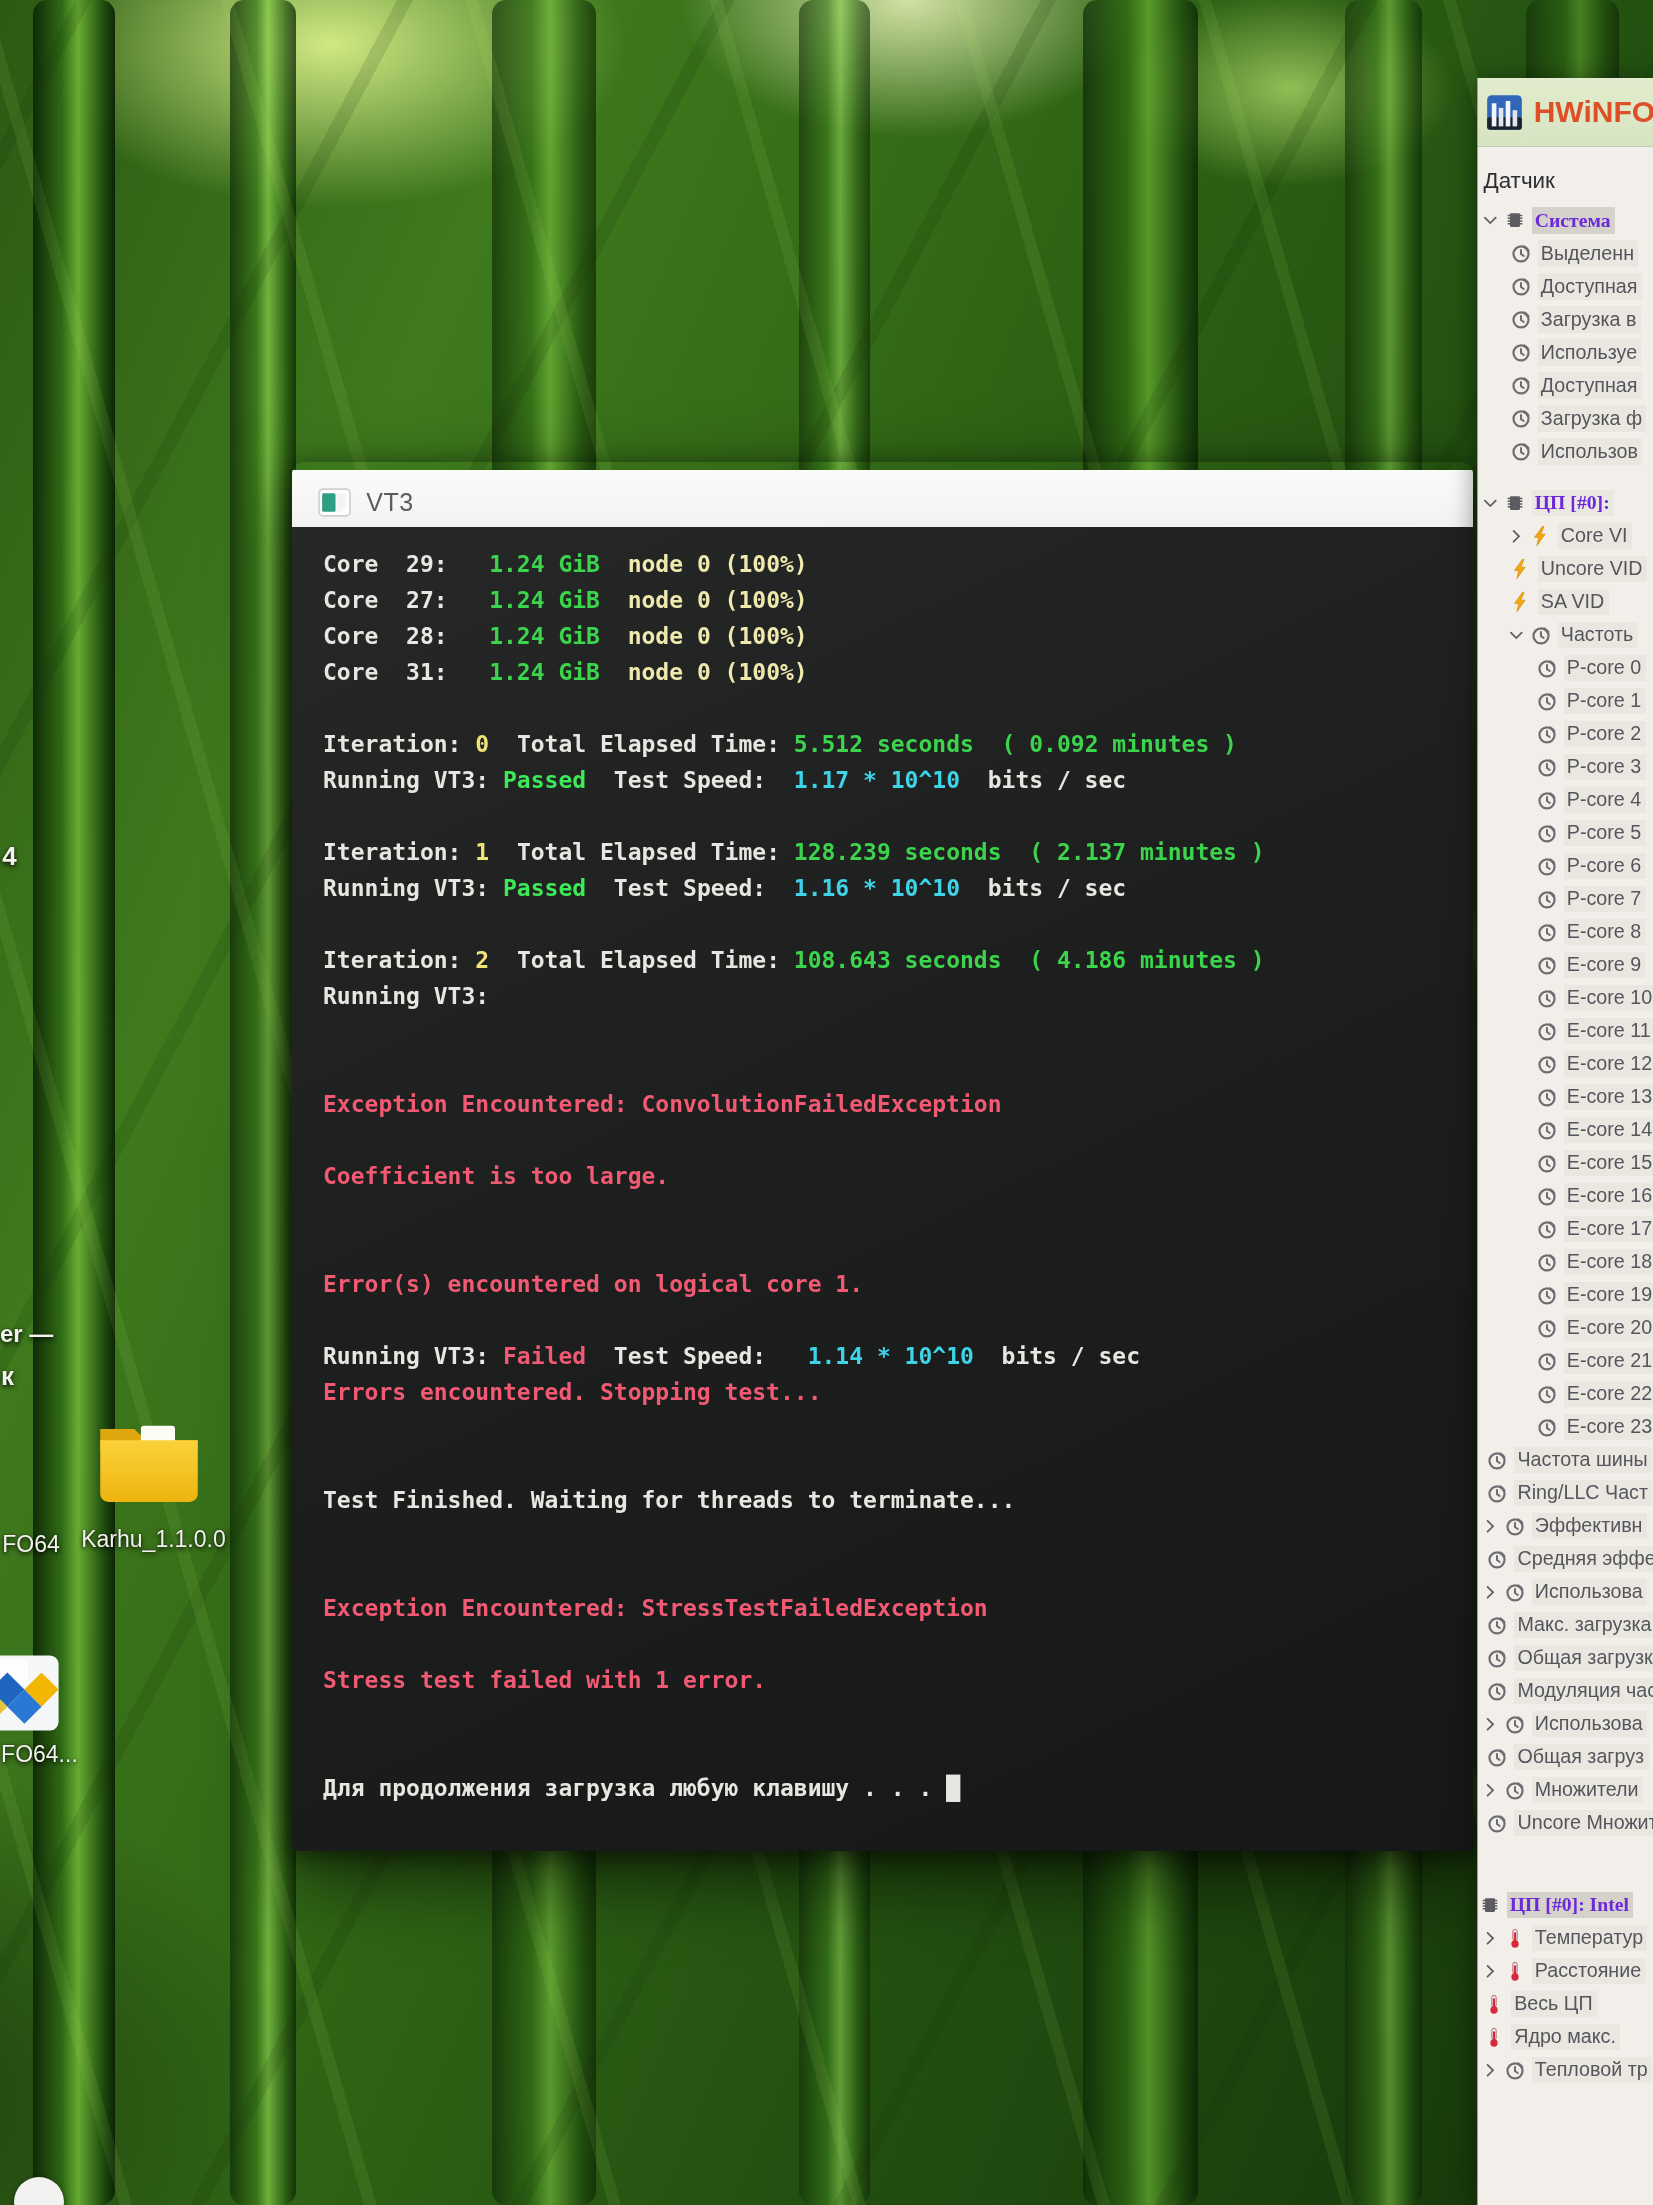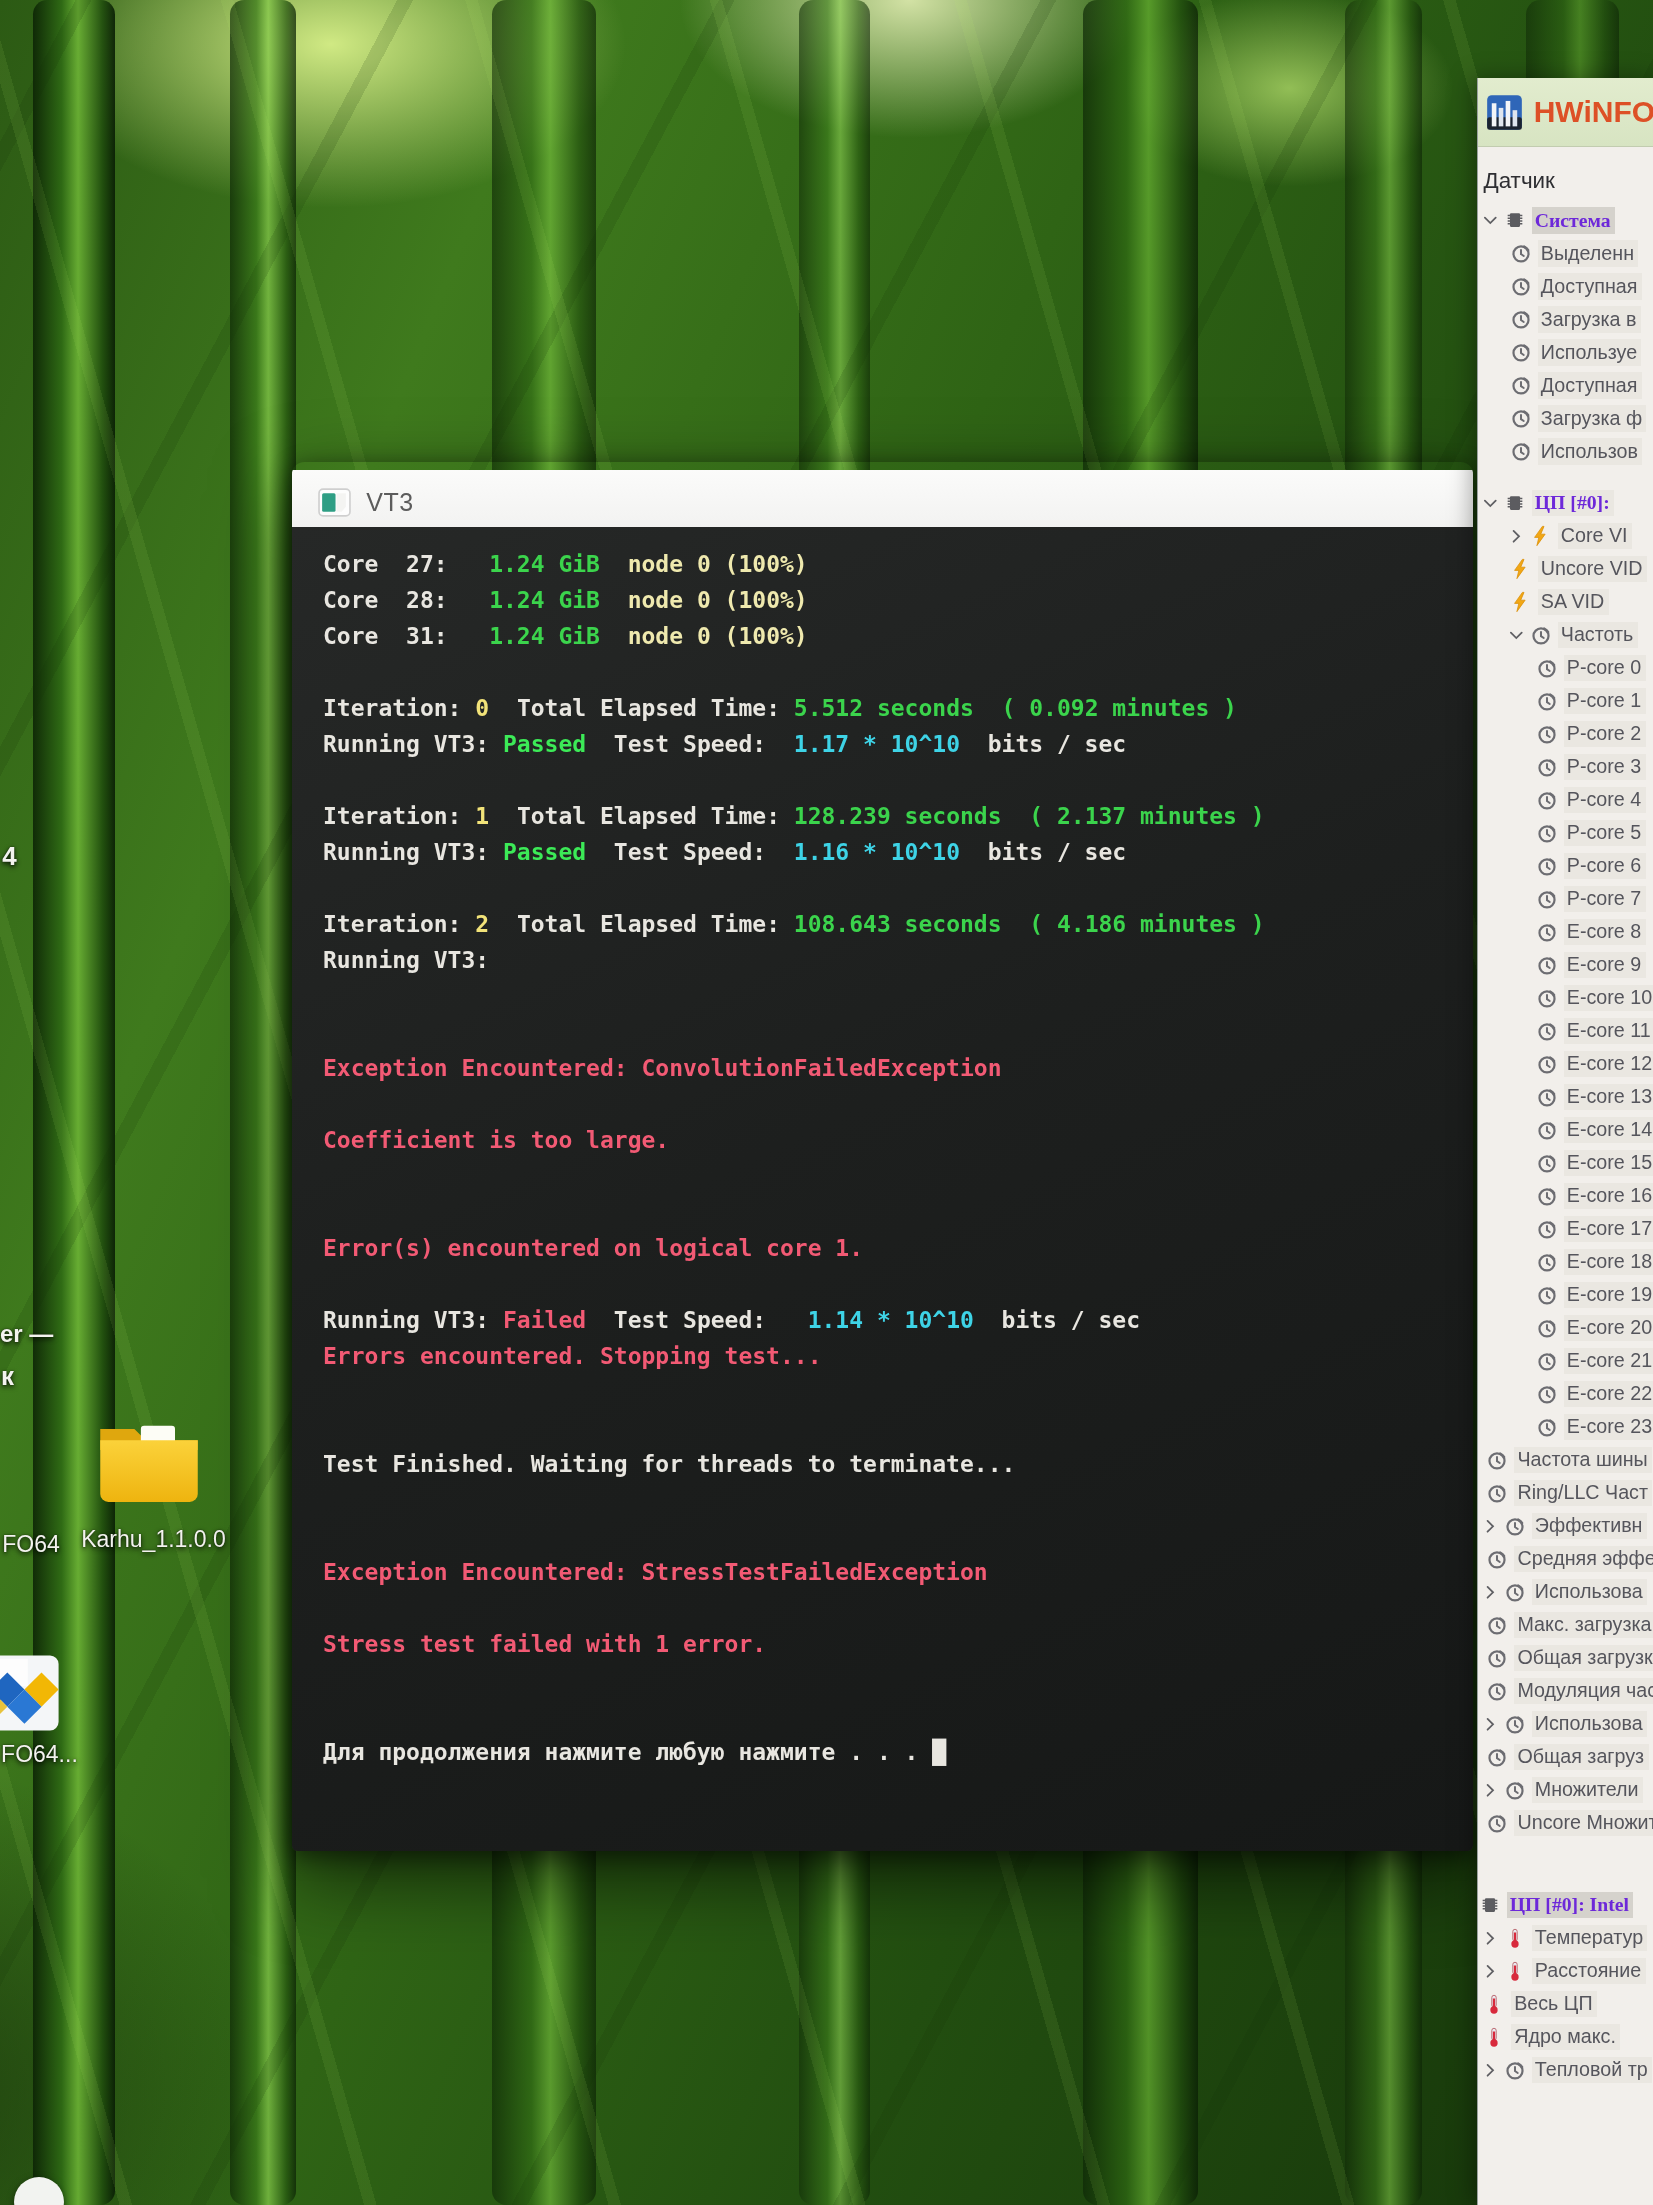--- a/index.html
+++ b/index.html
@@ -116,20 +116,21 @@
 <div class="window">
   <div class="titlebar">
     <svg class="title-icon" viewBox="0 0 32 32">
       <rect x="1" y="3" width="30" height="26" rx="4" fill="#fdfdfd" stroke="#cfcfcf" stroke-width="1.6"></rect>
       <rect x="4" y="7" width="13" height="18" rx="1.5" fill="#2e9e84"></rect>
       <path d="M18 7h9v13l-4 5h-5z" fill="#f4f4f2"></path>
     </svg>
     <span class="title-text">VT3</span>
   </div>
   <div class="console-body" id="console-body">
+      <div class="console-line"><span class="c-white">Core  29:   </span><span class="c-green">1.24 GiB</span><span class="c-white">  </span><span class="c-yellow">node 0 (100%)</span></div>
       <div class="console-line"><span class="c-white">Core  27:   </span><span class="c-green">1.24 GiB</span><span class="c-white">  </span><span class="c-yellow">node 0 (100%)</span></div>
       <div class="console-line"><span class="c-white">Core  28:   </span><span class="c-green">1.24 GiB</span><span class="c-white">  </span><span class="c-yellow">node 0 (100%)</span></div>
       <div class="console-line"><span class="c-white">Core  31:   </span><span class="c-green">1.24 GiB</span><span class="c-white">  </span><span class="c-yellow">node 0 (100%)</span></div>
       <div class="console-line">&nbsp;</div>
       <div class="console-line"><span class="c-white">Iteration: </span><span class="c-ynum">0</span><span class="c-white">  Total Elapsed Time: </span><span class="c-green">5.512 seconds</span><span class="c-white">  </span><span class="c-green">( 0.092 minutes )</span></div>
       <div class="console-line"><span class="c-white">Running VT3: </span><span class="c-lime">Passed</span><span class="c-white">  Test Speed:  </span><span class="c-cyan">1.17 * 10^10</span><span class="c-white">  bits / sec</span></div>
       <div class="console-line">&nbsp;</div>
       <div class="console-line"><span class="c-white">Iteration: </span><span class="c-ynum">1</span><span class="c-white">  Total Elapsed Time: </span><span class="c-green">128.239 seconds</span><span class="c-white">  </span><span class="c-green">( 2.137 minutes )</span></div>
       <div class="console-line"><span class="c-white">Running VT3: </span><span class="c-lime">Passed</span><span class="c-white">  Test Speed:  </span><span class="c-cyan">1.16 * 10^10</span><span class="c-white">  bits / sec</span></div>
       <div class="console-line">&nbsp;</div>
@@ -149,21 +150,21 @@
       <div class="console-line">&nbsp;</div>
       <div class="console-line">&nbsp;</div>
       <div class="console-line"><span class="c-white">Test Finished. Waiting for threads to terminate...</span></div>
       <div class="console-line">&nbsp;</div>
       <div class="console-line">&nbsp;</div>
       <div class="console-line"><span class="c-red">Exception Encountered: StressTestFailedException</span></div>
       <div class="console-line">&nbsp;</div>
       <div class="console-line"><span class="c-red">Stress test failed with 1 error.</span></div>
       <div class="console-line">&nbsp;</div>
       <div class="console-line">&nbsp;</div>
-      <div class="console-line"><span class="c-white">Для продолжения нажмите любую нажмите . . . </span><span class="c-cursor">█</span></div>
+      <div class="console-line"><span class="c-white">Для продолжения загрузка любую клавишу . . . </span><span class="c-cursor">█</span></div>
     </div>
 </div>
 
 <div class="hwinfo">
   <div class="hw-header">
     <svg class="hw-logo" viewBox="0 0 32 32">
       <rect x="1" y="1" width="30" height="30" rx="4" fill="#2f66b8"></rect>
       <rect x="1" y="20" width="30" height="11" rx="2" fill="#1b2330"></rect>
       <rect x="5" y="8" width="4" height="20" fill="#f2f4f8"></rect>
       <rect x="11" y="12" width="4" height="16" fill="#dfe5ee"></rect>

